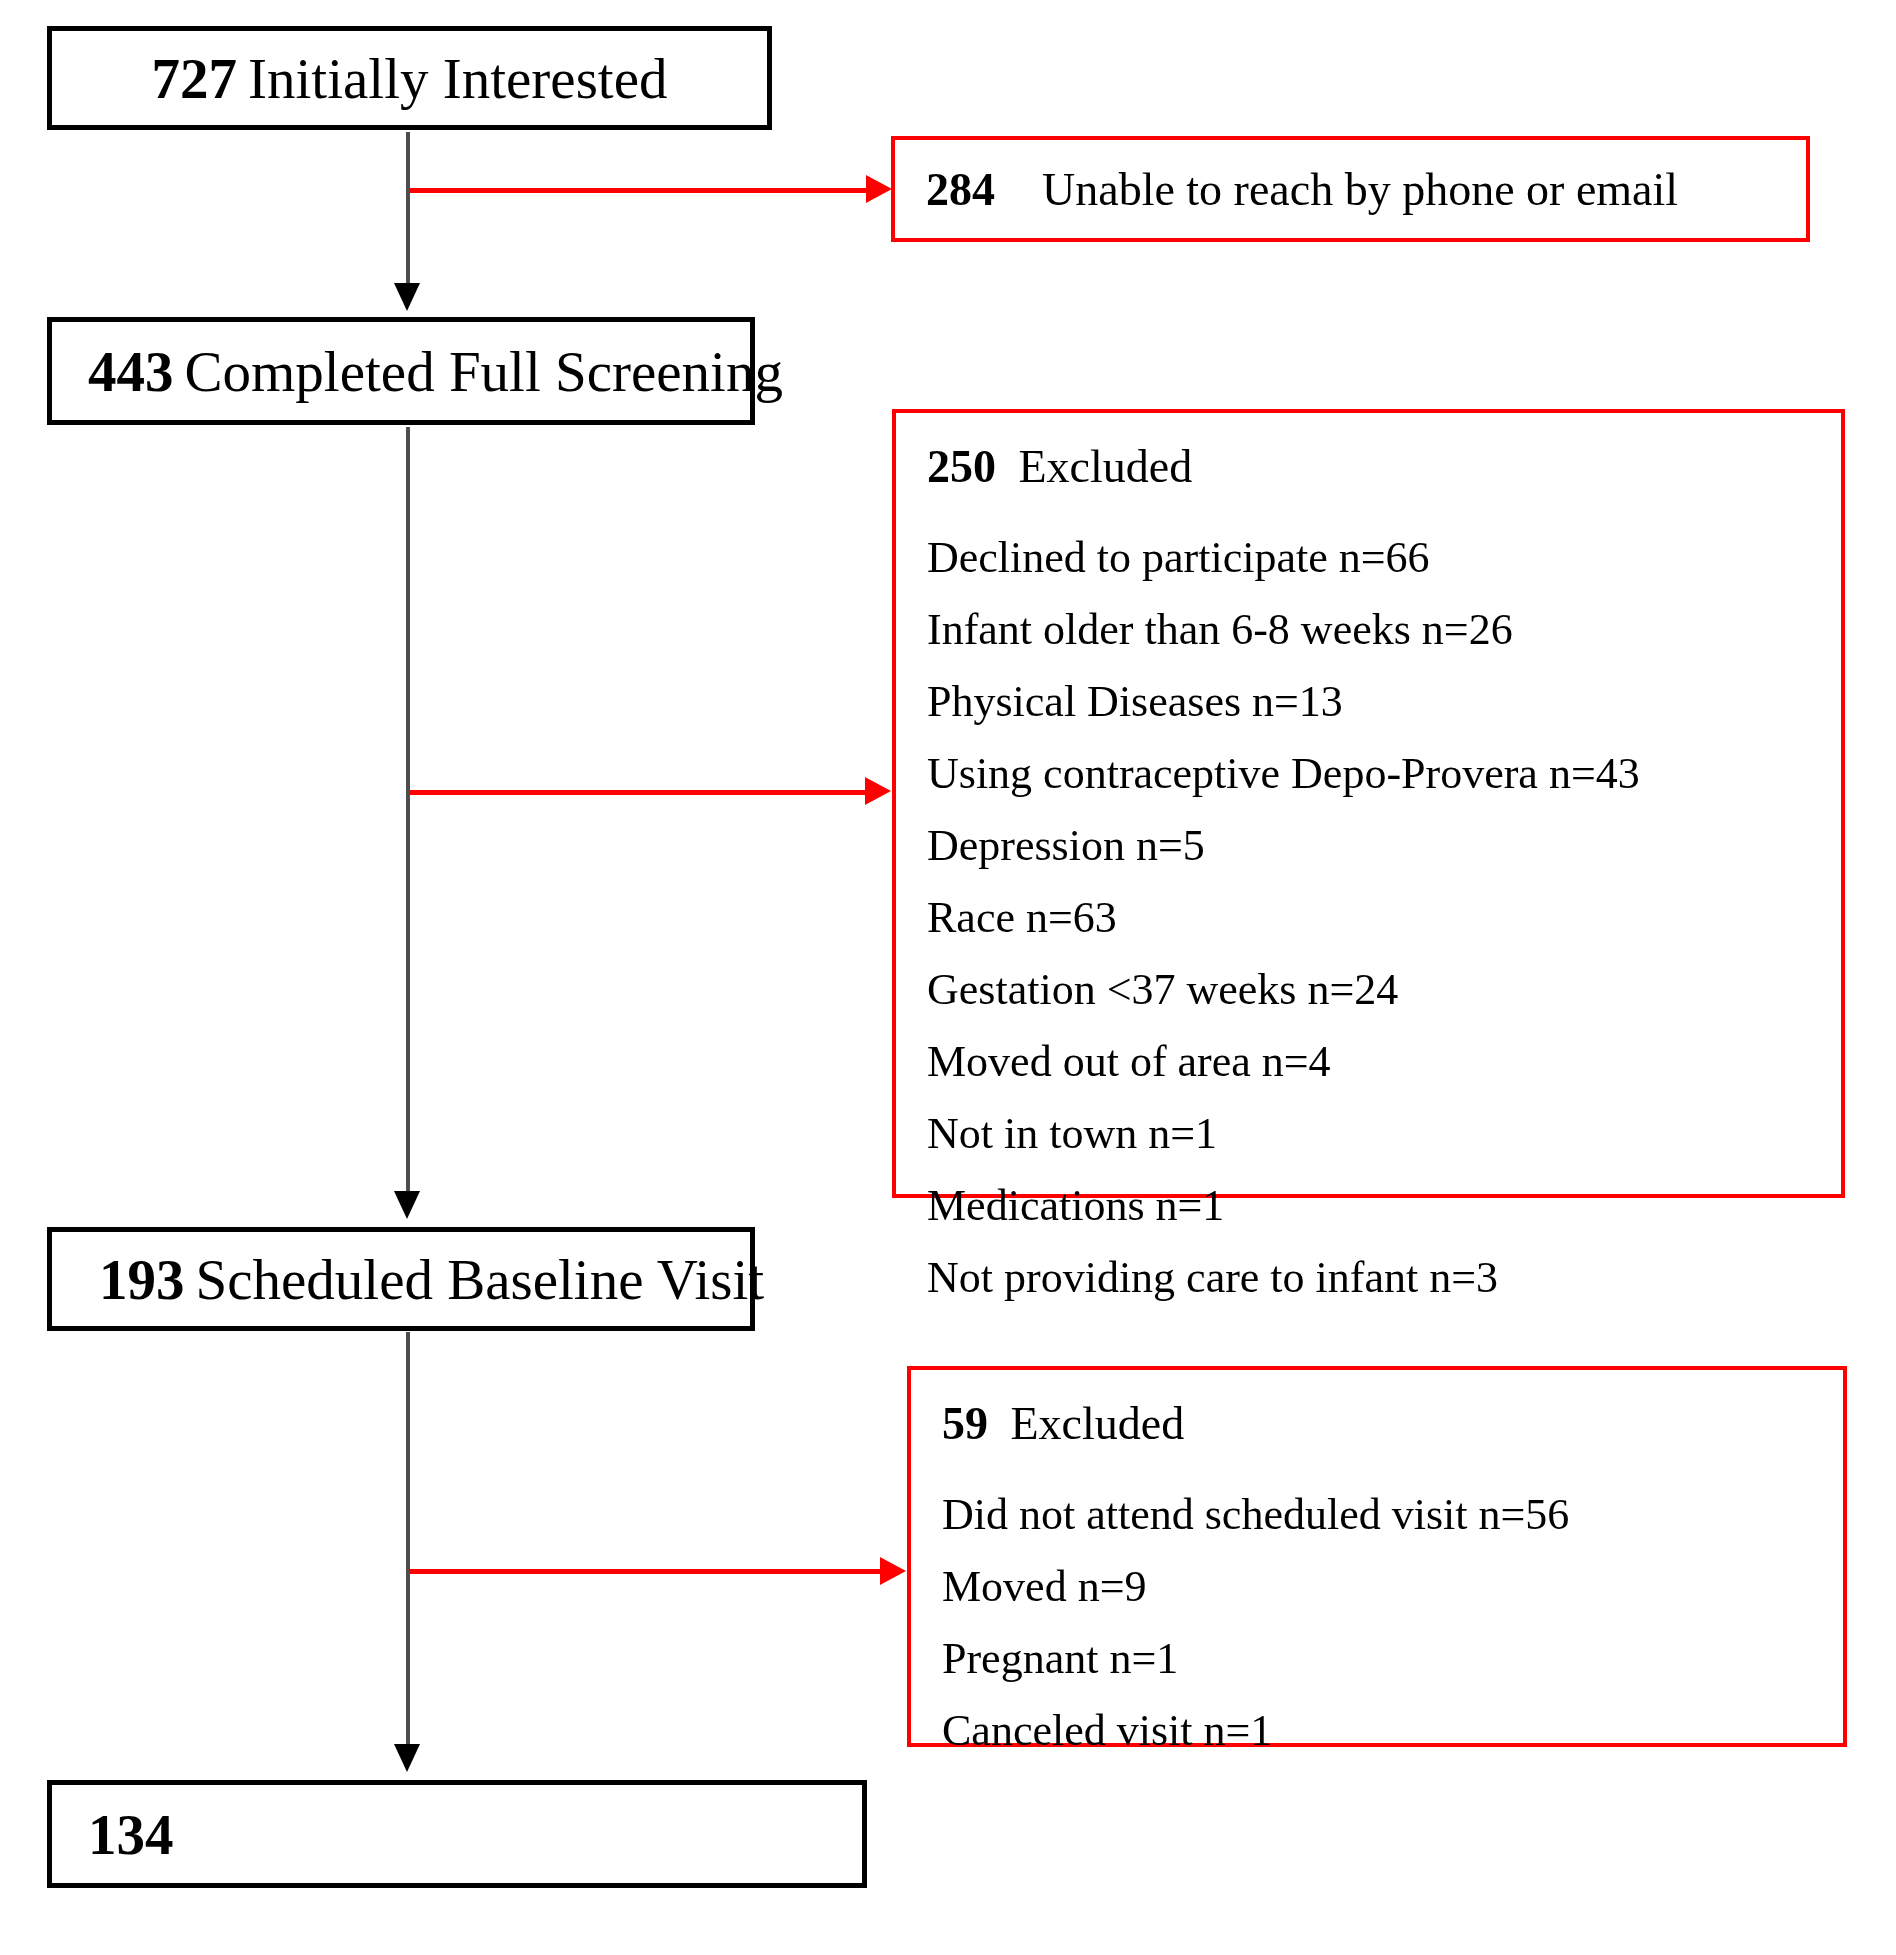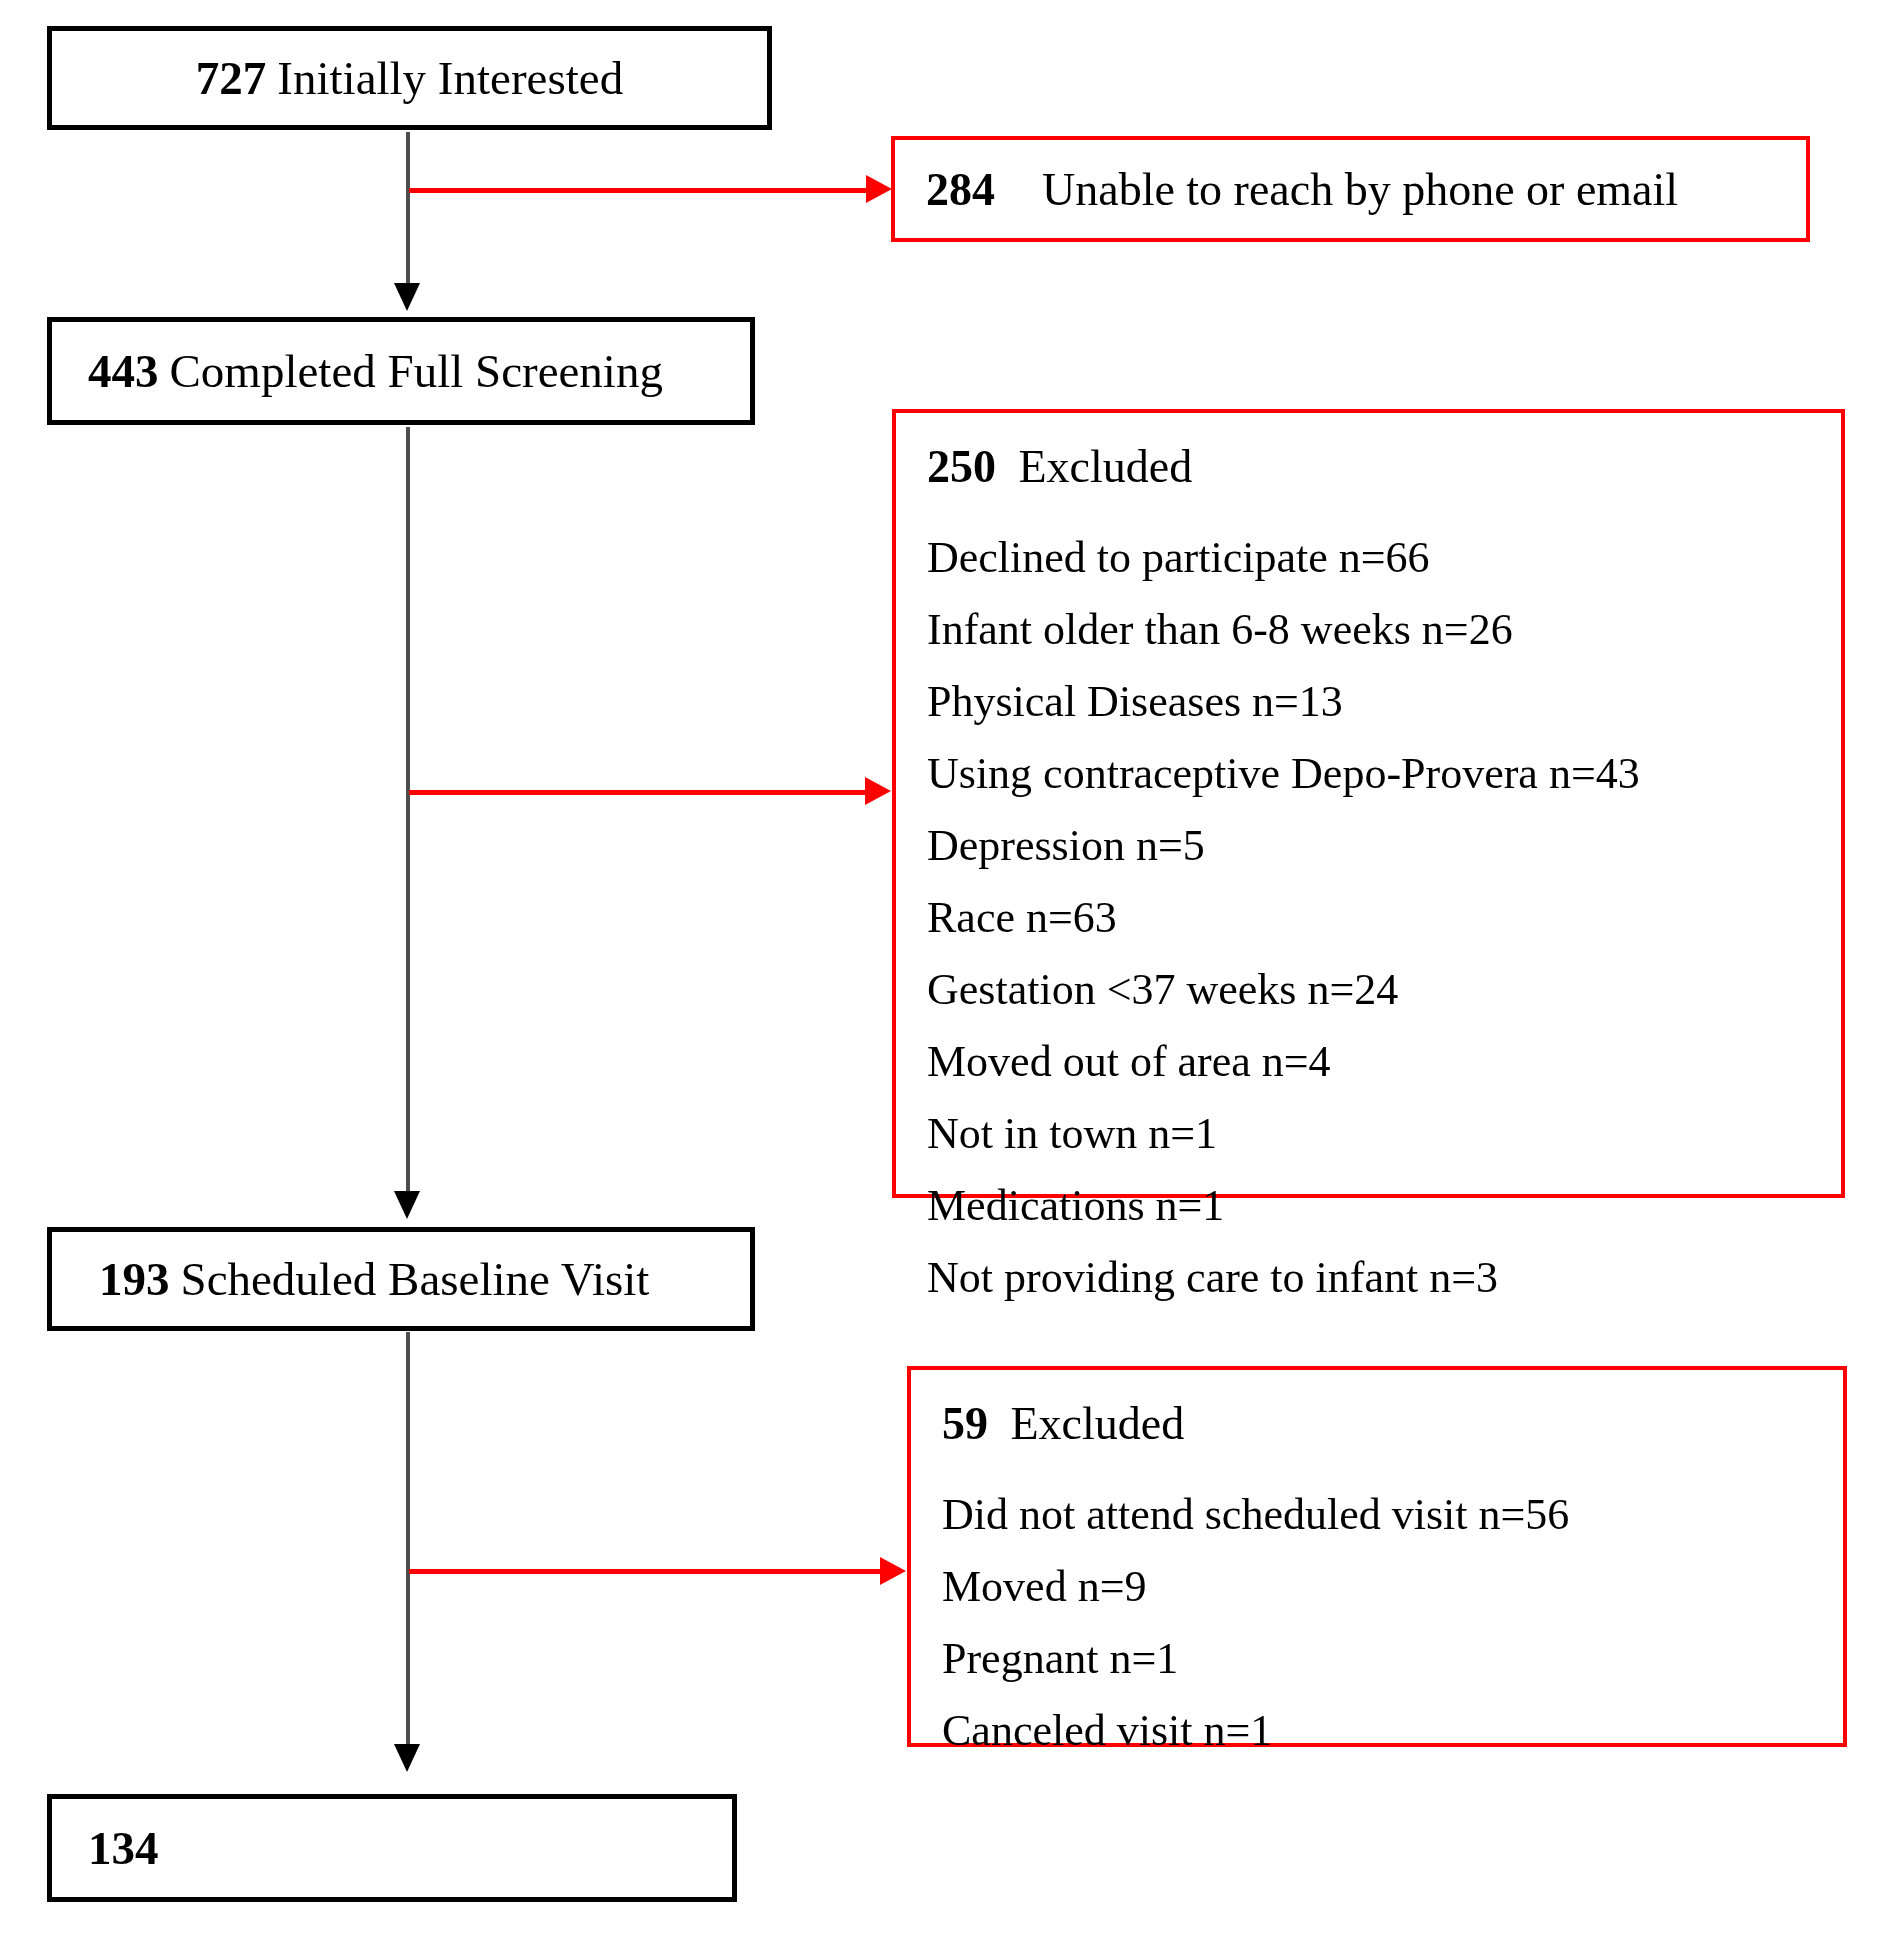--- a/index.html
+++ b/index.html
@@ -15,21 +15,21 @@
     font-family: "Liberation Serif", "DejaVu Serif", serif;
     color: #000000;
   }
   .flow-box {
     position: absolute;
     background: #ffffff;
     border: 5.6px solid #000000;
     box-sizing: border-box;
     display: flex;
     align-items: center;
-    font-size: 47px;
+    font-size: 57px;
     white-space: nowrap;
   }
   .flow-box.centered { justify-content: center; }
   .flow-box.left-pad { padding-left: 36px; }
   .red-box {
     position: absolute;
     background: #ffffff;
     border: 4.9px solid #ff0000;
     box-sizing: border-box;
   }
@@ -95,21 +95,21 @@
   <div class="flow-box left-pad" style="left:47px; top:317px; width:708px; height:108px;">
     <span class="num">443</span>
     <span>Completed Full Screening</span>
   </div>
 
   <div class="flow-box left-pad" style="left:47px; top:1227px; width:708px; height:104px;padding-left:47px;">
     <span class="num">193</span>
     <span>Scheduled Baseline Visit</span>
   </div>
 
-  <div class="flow-box left-pad" style="left:47px; top:1780px; width:690px; height:108px;margin-top:14px;">
+  <div class="flow-box left-pad" style="left:47px; top:1780px; width:820px; height:108px;">
     <span class="num">134</span>
   </div>
 
   <div class="vline" style="left:406px; top:132px; height:153px;"></div>
   <div class="arrow-down-head" style="left:394px; top:283px;"></div>
 
   <div class="vline" style="left:406px; top:427px; height:765px;"></div>
   <div class="arrow-down-head" style="left:394px; top:1191px;"></div>
 
   <div class="vline" style="left:406px; top:1332px; height:412px;"></div>

